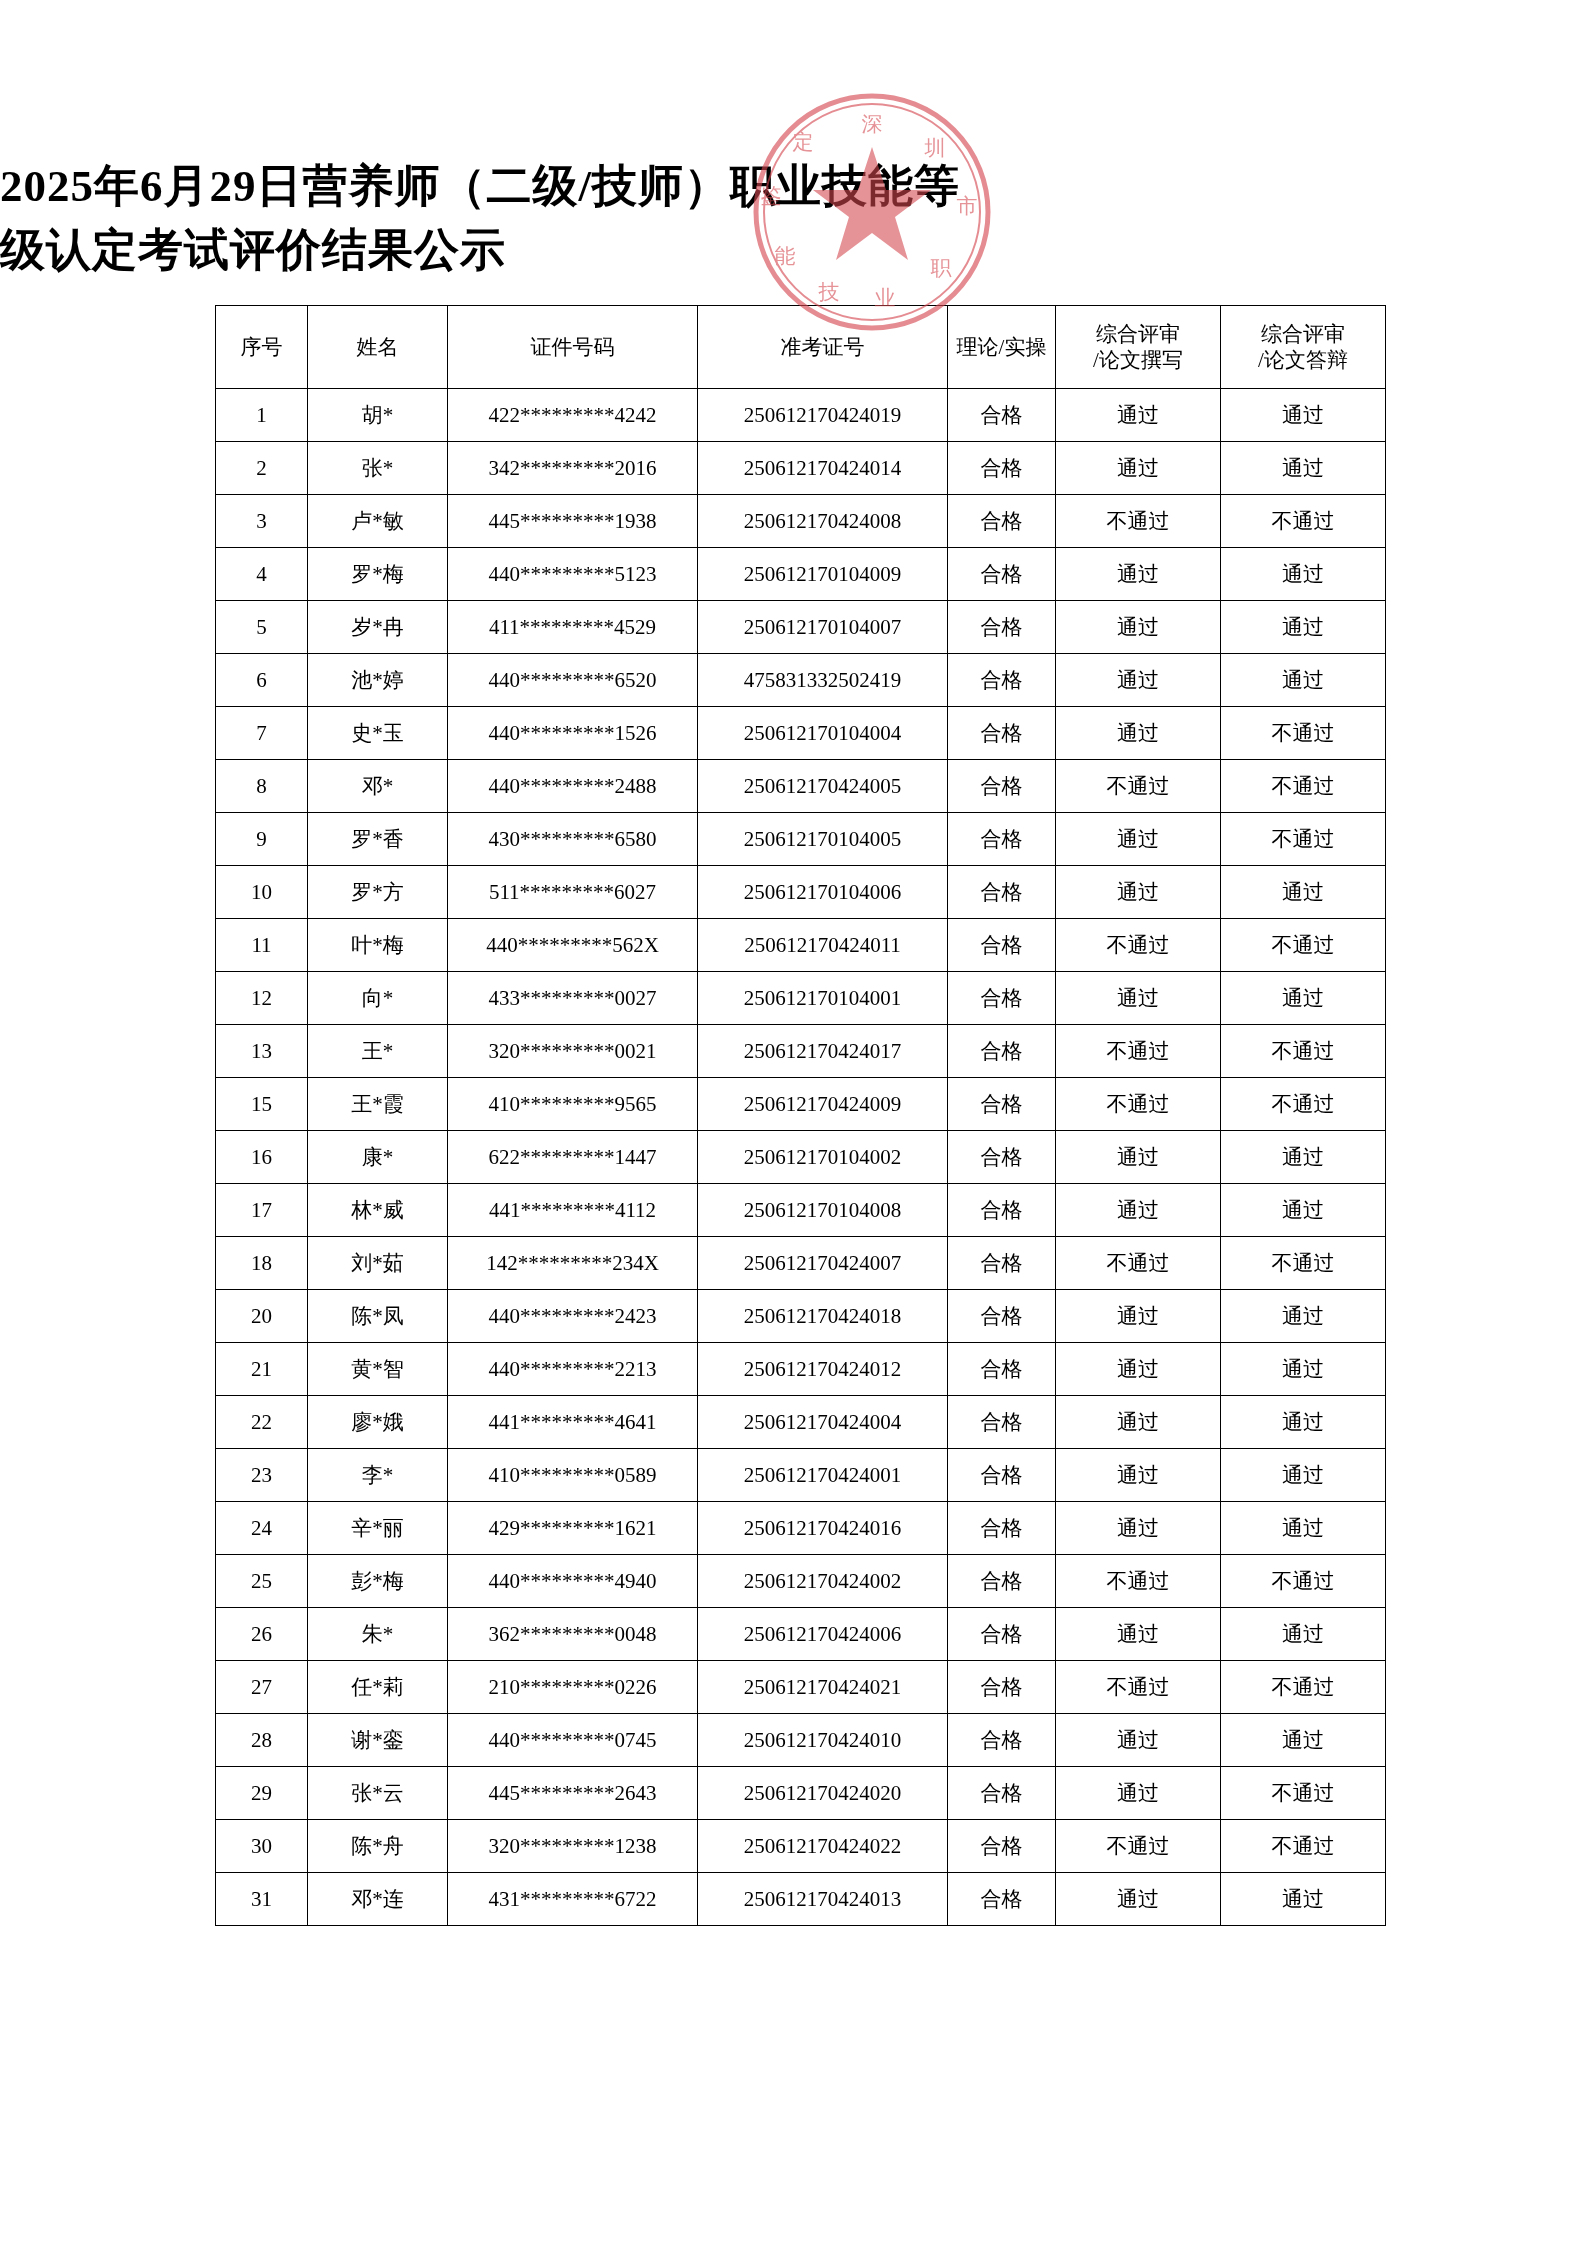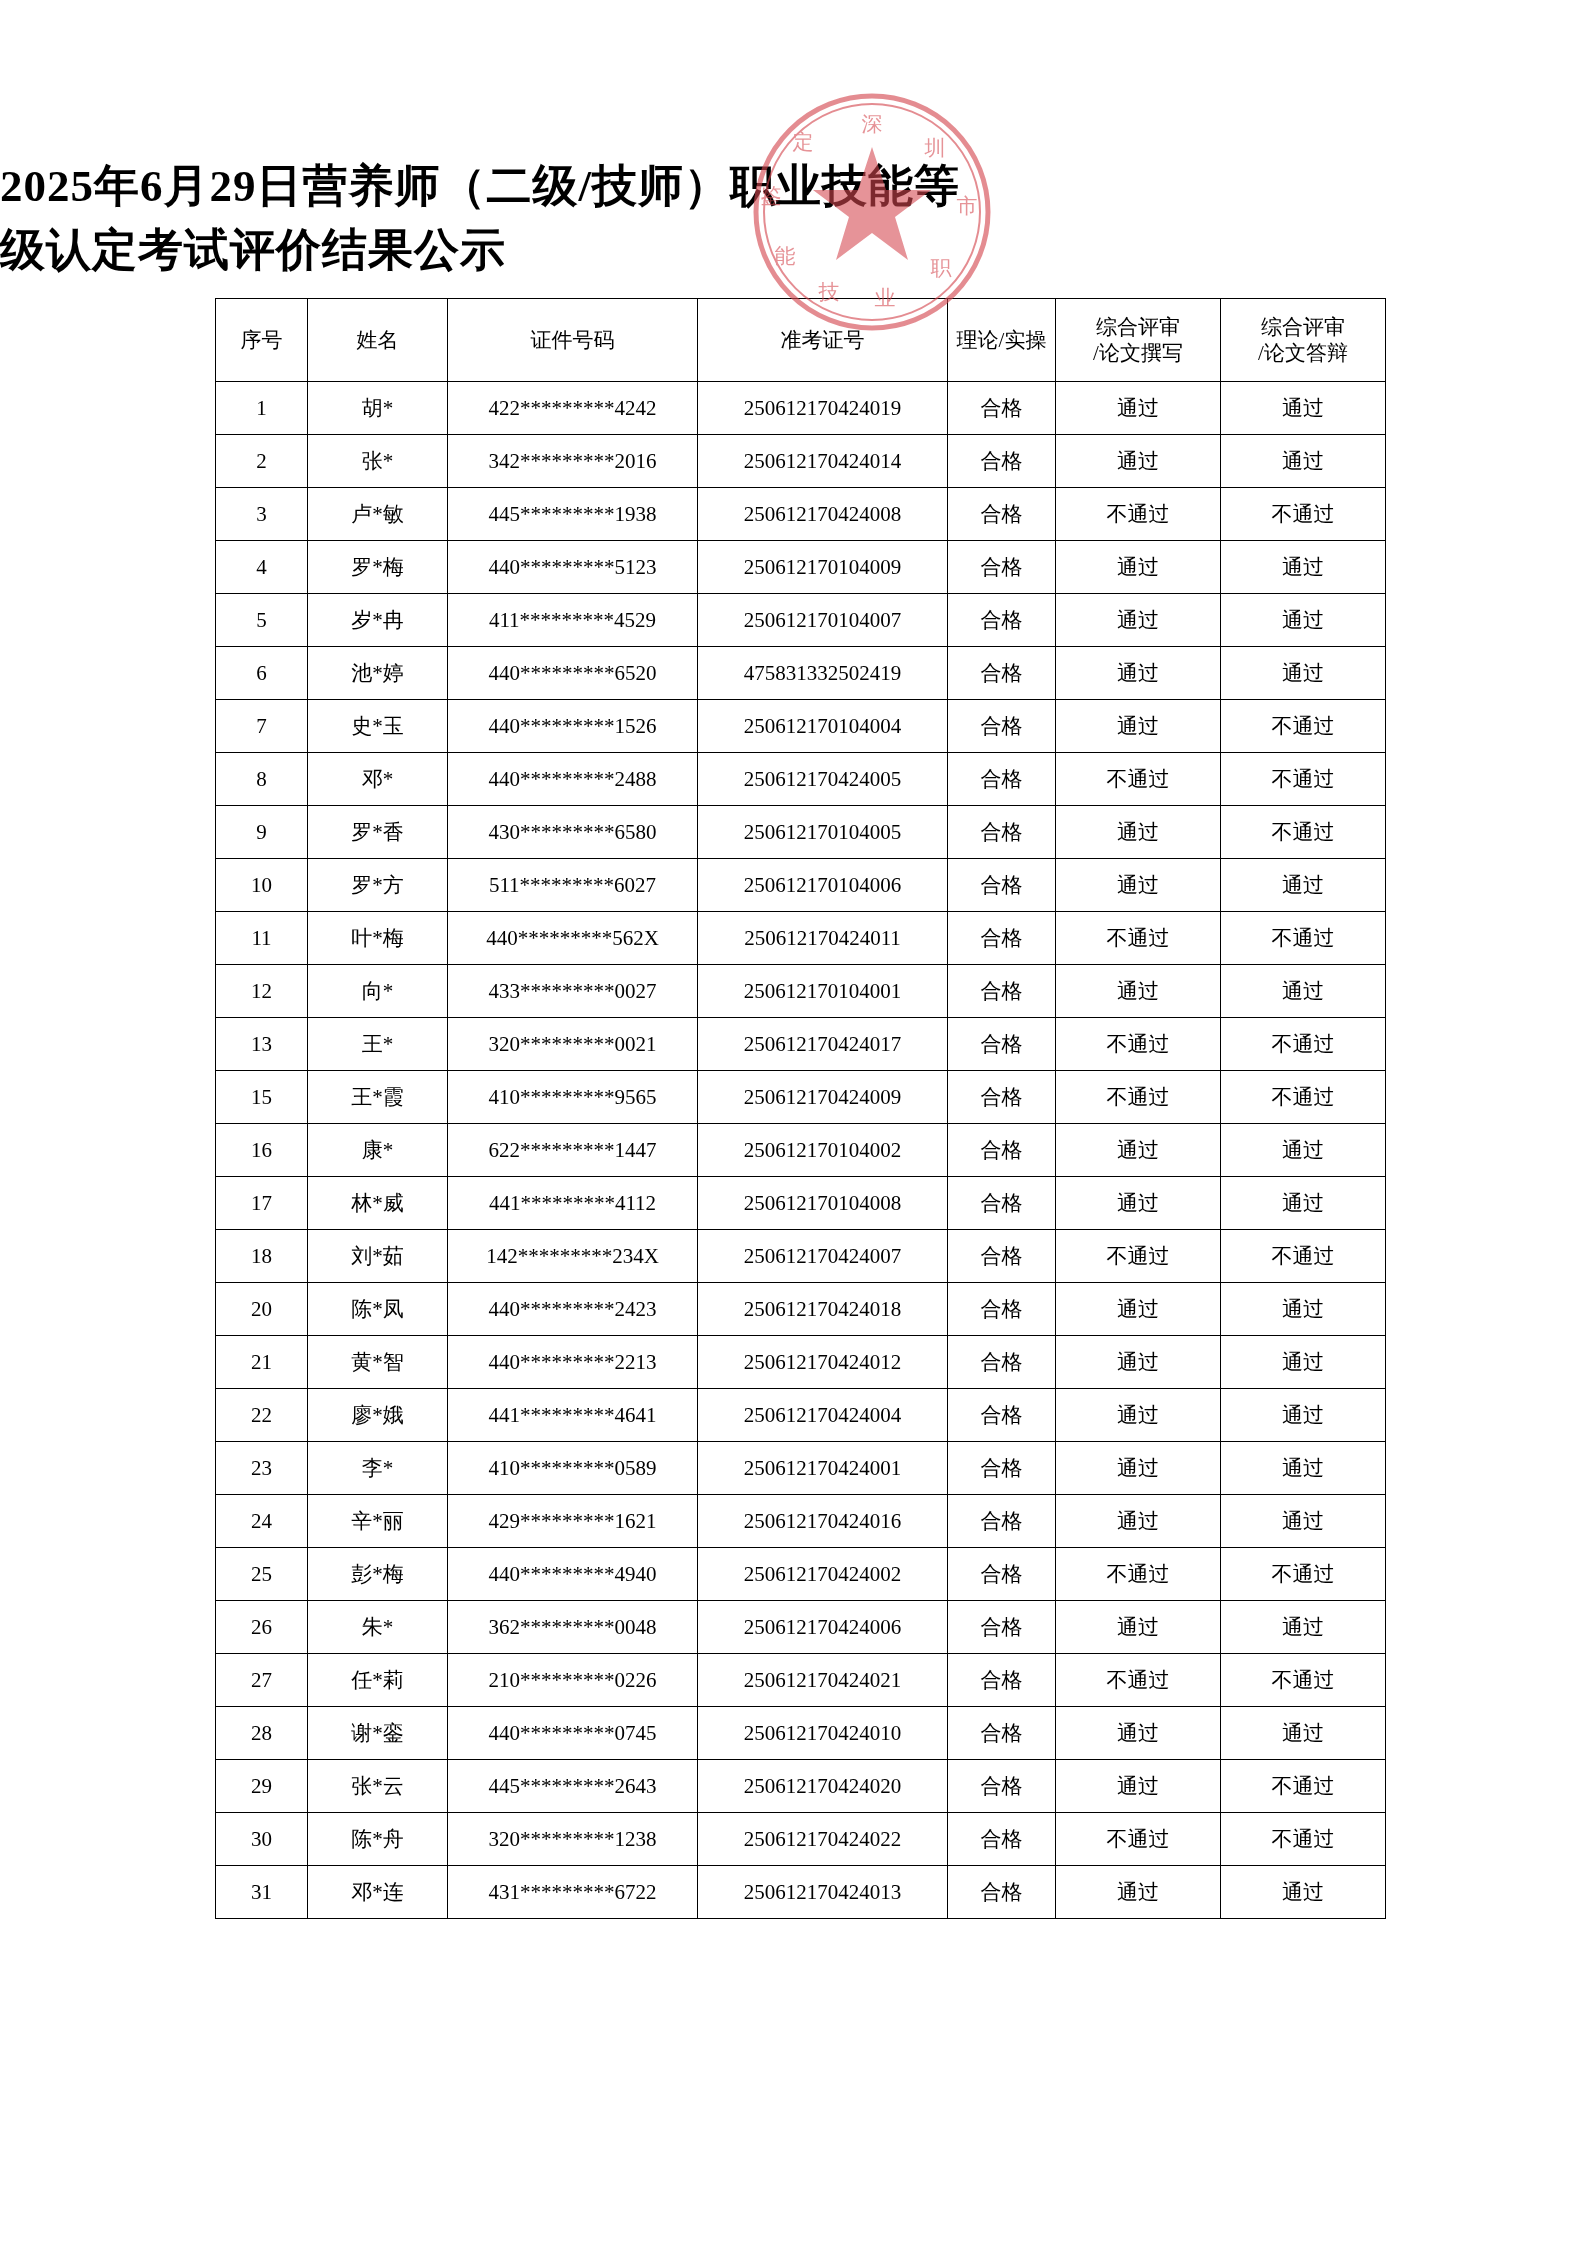--- a/index.html
+++ b/index.html
@@ -43,21 +43,21 @@
     height: 255px;
     pointer-events: none;
     z-index: 5;
     opacity: 0.62;
   }
   .stamp svg {
     display: block;
   }
   .table-wrap {
     position: absolute;
-    top: 298px;
+    top: 305px;
     left: 215px;
     width: 1170px;
   }
   table.results {
     border-collapse: collapse;
     width: 1170px;
     table-layout: fixed;
   }
   table.results th,
   table.results td {

